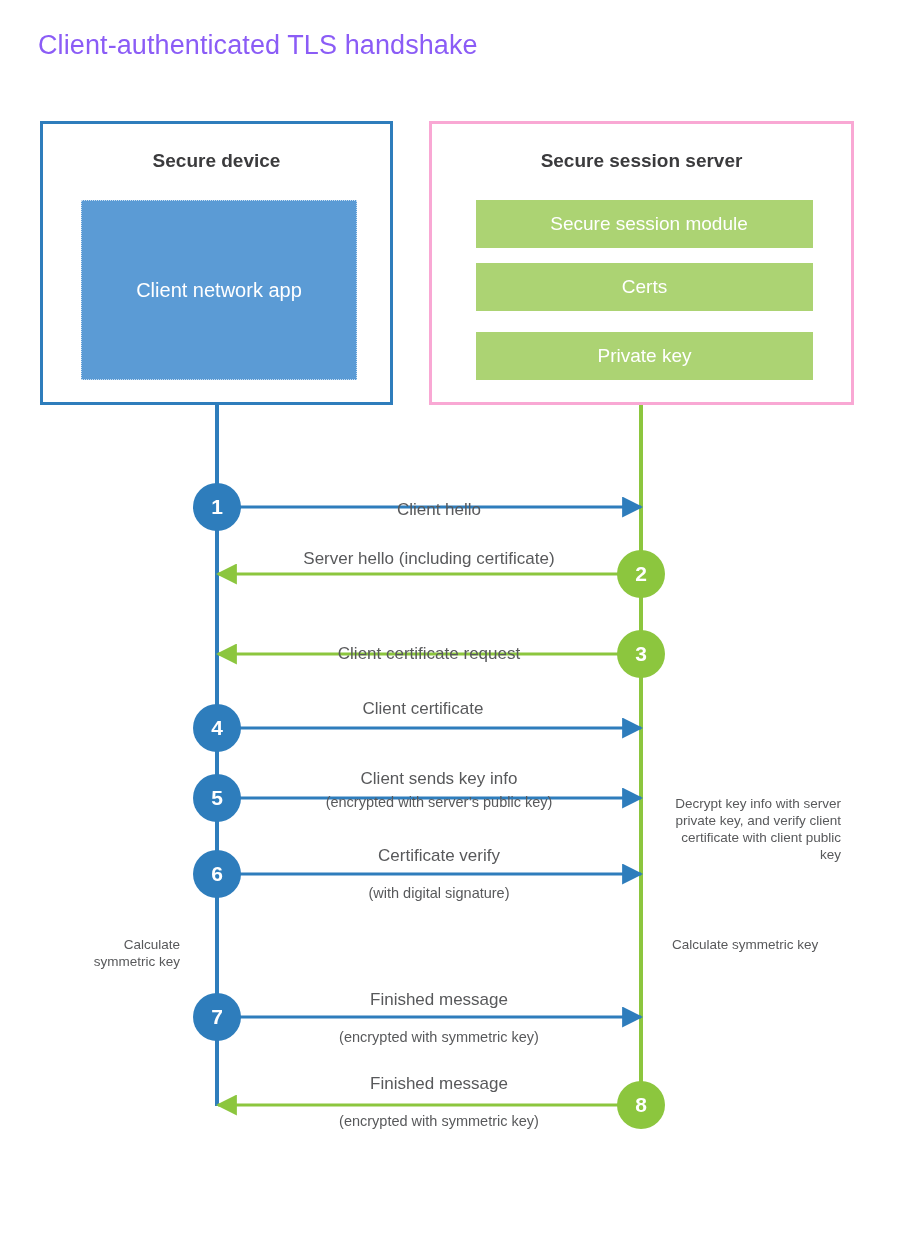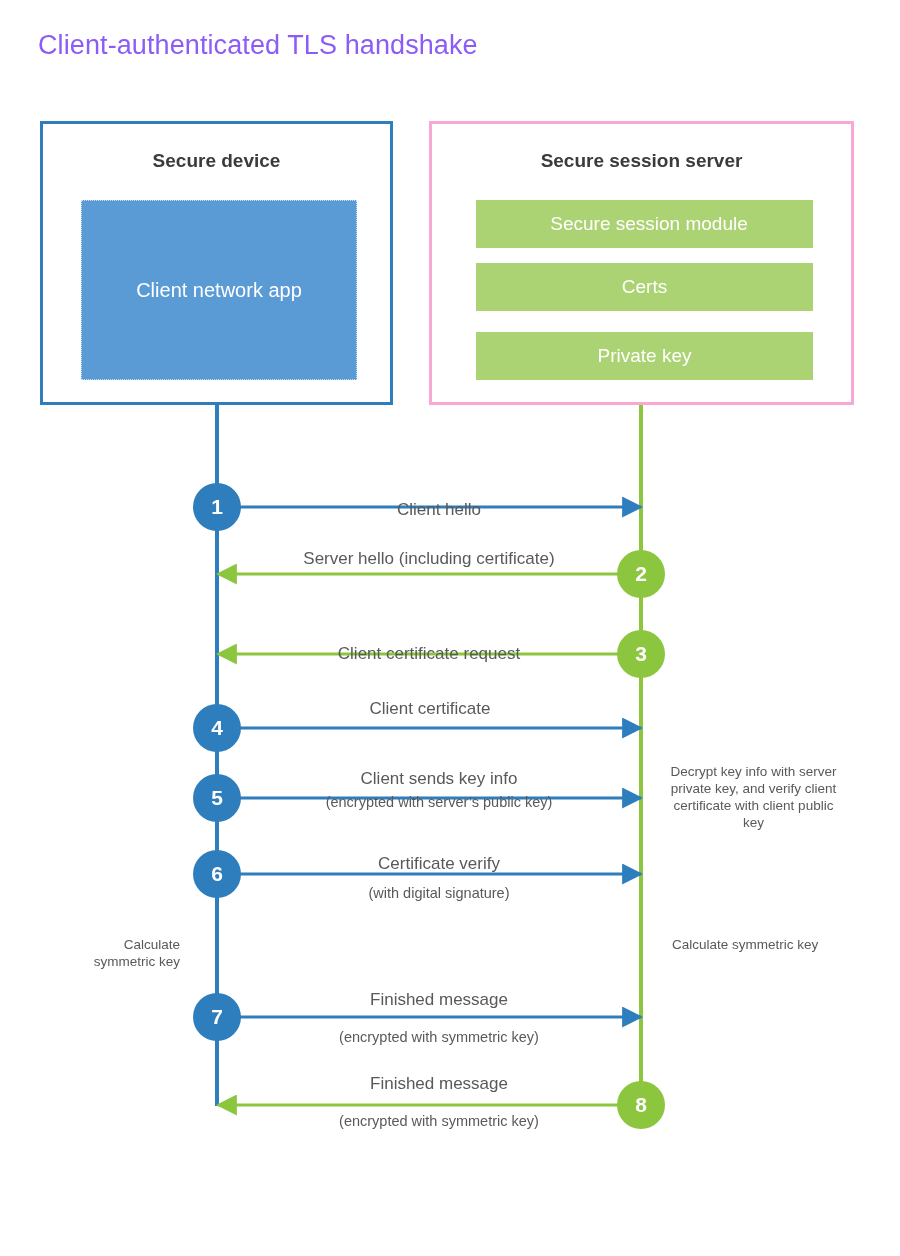--- a/index.html
+++ b/index.html
@@ -60,21 +60,21 @@
     position:absolute;text-align:center;font-size:14.5px;color:#58595b;
     white-space:nowrap;font-weight:400;
   }
 
   
   .side-note{
     position:absolute;font-size:13.5px;line-height:17px;color:#58595b;font-weight:400;
   }
   #note-client-calc{left:60px;top:936px;width:120px;text-align:right;}
   #note-server-calc{left:672px;top:936px;width:160px;text-align:left;}
-  #note-server-decrypt{left:666px;top:763px;width:175px;text-align:center;}
+  #note-server-decrypt{left:666px;top:795px;width:175px;text-align:right;}
 </style>
 </head>
 <body>
 
 <div id="diagram-title">Client-authenticated TLS handshake</div>
 
 <div class="actor-box" id="client-box">
   <div class="actor-title">Secure device</div>
   <div id="client-app-box">
     <div id="client-app-label">Client network app</div>
@@ -126,26 +126,26 @@
 <div class="step-circle client" style="left:193px;top:850px;">6</div>
 <div class="step-circle client" style="left:193px;top:993px;">7</div>
 <div class="step-circle server" style="left:617px;top:1081px;">8</div>
 
 <div class="msg-label" style="left:229px;top:500px;width:420px;">Client hello</div>
 
 <div class="msg-label" style="left:229px;top:549px;width:400px;">Server hello (including certificate)</div>
 
 <div class="msg-label" style="left:229px;top:628px;width:400px;margin-top:16px;">Client certificate request</div>
 
-<div class="msg-label" style="left:220px;top:699px;width:420px;">Client certificate</div>
+<div class="msg-label" style="left:213px;top:699px;width:420px;">Client certificate</div>
 
 <div class="msg-label" style="left:229px;top:769px;width:420px;">Client sends key info</div>
 <div class="msg-sub" style="left:229px;top:794px;width:420px;">(encrypted with server’s public key)</div>
 
-<div class="msg-label" style="left:229px;top:846px;width:420px;margin-top:8px;">Certificate verify</div>
+<div class="msg-label" style="left:229px;top:846px;width:420px;">Certificate verify</div>
 <div class="msg-sub" style="left:229px;top:885px;width:420px;">(with digital signature)</div>
 
 <div class="msg-label" style="left:229px;top:990px;width:420px;">Finished message</div>
 <div class="msg-sub" style="left:229px;top:1029px;width:420px;">(encrypted with symmetric key)</div>
 
 <div class="msg-label" style="left:229px;top:1074px;width:420px;">Finished message</div>
 <div class="msg-sub" style="left:229px;top:1113px;width:420px;">(encrypted with symmetric key)</div>
 
 <div class="side-note" id="note-server-decrypt">Decrypt key info with server private key, and verify client certificate with client public key</div>
 <div class="side-note" id="note-client-calc">Calculate symmetric key</div>

